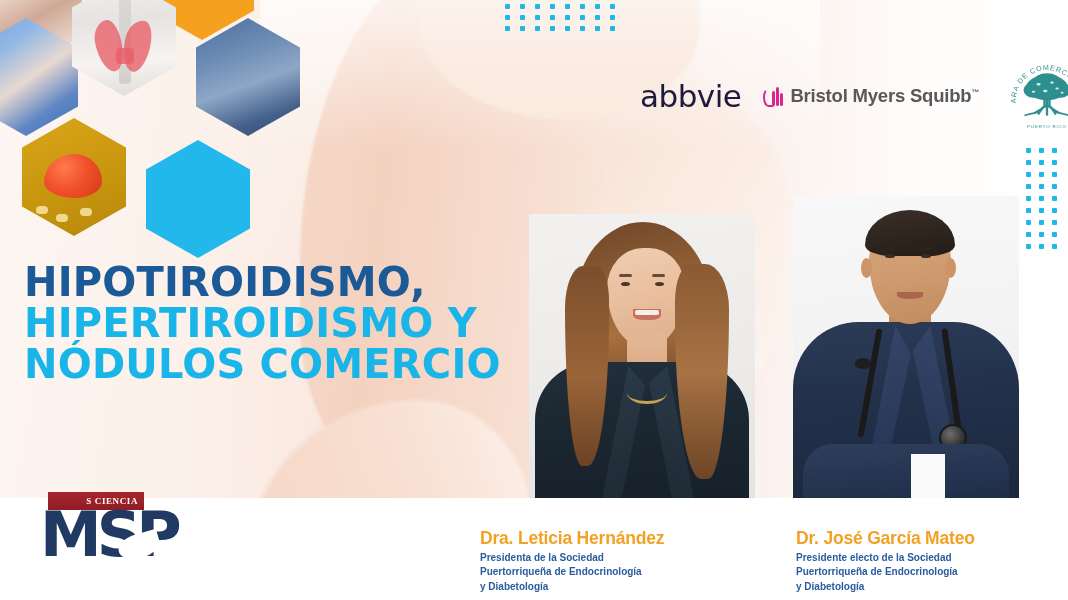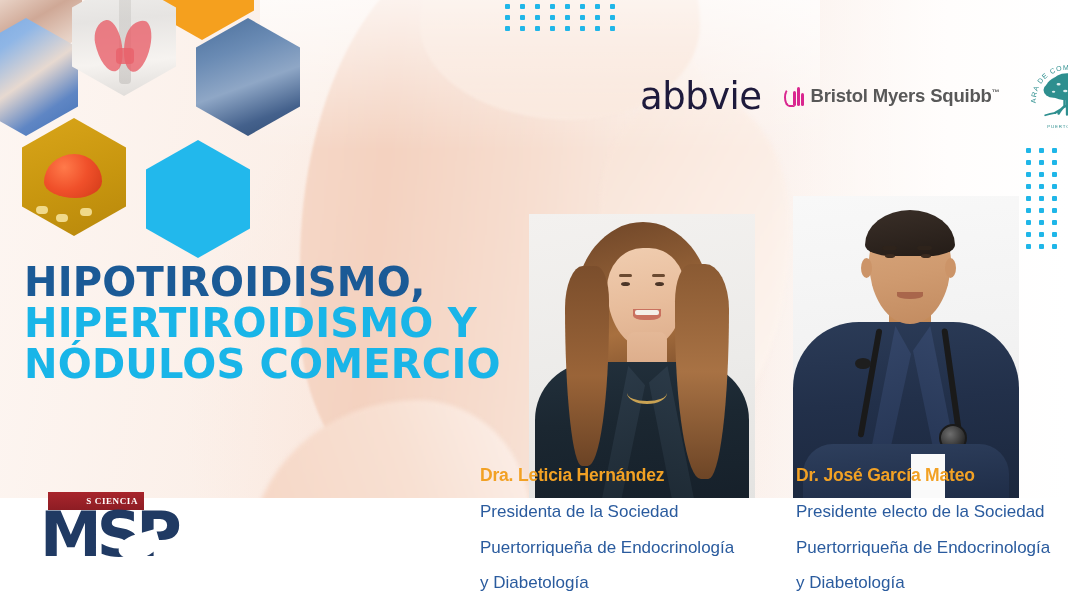--- a/index.html
+++ b/index.html
@@ -119,21 +119,21 @@
   .dots-top { left:505px; top:4px; width:120px; height:40px; }
   .dots-right { left:1026px; top:148px; width:40px; height:110px; }
   .dots-bl { left:14px; top:548px; width:120px; height:50px; }
 
   
   .sponsors {
     position:absolute; left:640px; top:62px; width:400px; height:68px;
     display:flex; align-items:center; gap:22px;
   }
   .logo-abbvie {
-    font-size:37px; letter-spacing:-.5px; color:#1e1a3c; font-weight:400;
+    font-size:31px; letter-spacing:-.5px; color:#1e1a3c; font-weight:400;
     font-family:"DejaVu Sans", sans-serif;
   }
   .logo-bms { display:flex; align-items:center; gap:7px; }
   .bms-mark { position:relative; width:20px; height:23px; }
   .bms-bar { position:absolute; bottom:2px; width:3px; background:#d9268f; border-radius:1.5px; }
   .bms-arc {
     position:absolute; left:0; top:3px; width:11px; height:19px;
     border:2.6px solid #d9268f; border-right-color:transparent; border-top-color:transparent;
     border-radius:50% 0 0 50%;
   }
@@ -319,21 +319,21 @@
     position:absolute; bottom:6px; 
     font-family:"Liberation Sans", sans-serif;
   }
   .cap-left  { left:480px; width:300px; }
   .cap-right { left:796px; width:300px; }
   .cap-name {
     color:#f2a124; font-size:17.5px; font-weight:700; line-height:1.25; letter-spacing:-.2px;
     white-space:nowrap;
   }
   .cap-role {
-    color:#2a5b9e; font-size:17px; font-weight:400; line-height:1.28; margin-top:14px;
+    color:#2a5b9e; font-size:10px; font-weight:700; line-height:1.28; margin-top:2px;
   }
 
   
   .msp { position:absolute; left:26px; bottom:18px; width:190px; height:92px; }
   .msp-banner {
     position:absolute; left:22px; top:2px; width:96px; height:18px;
     background:linear-gradient(180deg,#a8252c,#8d1d24);
     display:flex; align-items:center; justify-content:flex-end; padding-right:6px;
   }
   .msp-banner span {

